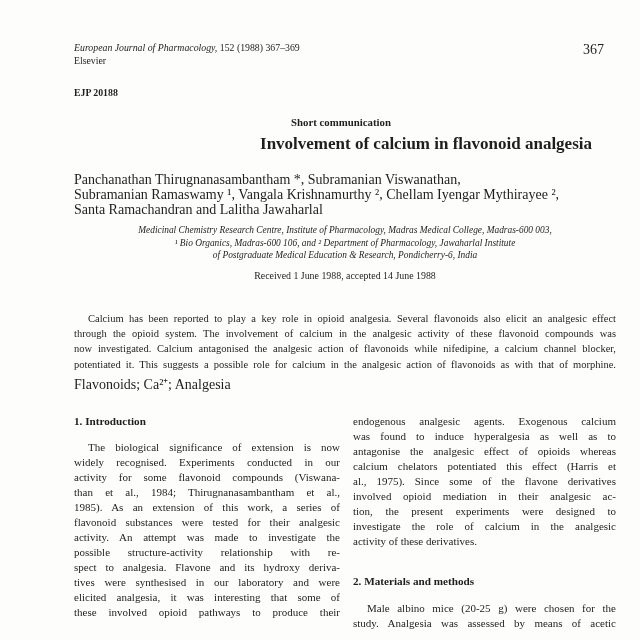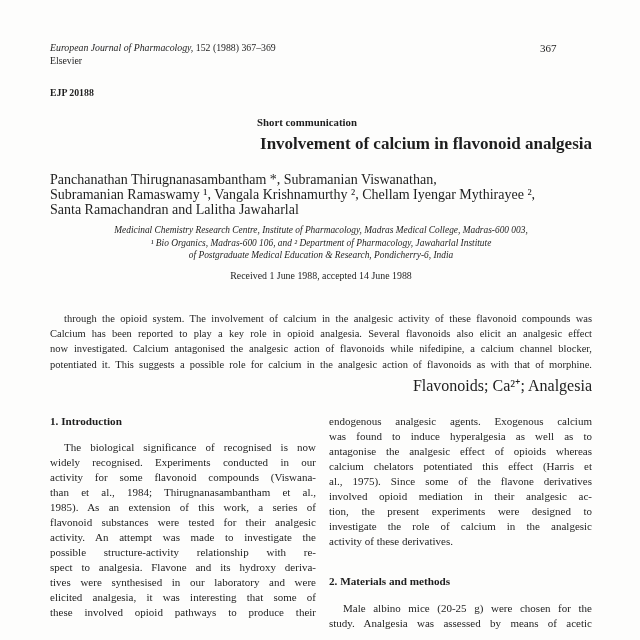--- a/index.html
+++ b/index.html
@@ -5,46 +5,46 @@
   html, body { margin: 0; padding: 0; }
   body {
     width: 640px; height: 640px; overflow: hidden;
     background: #ffffff;
     font-family: "Liberation Serif", serif;
   }
   .page {
     position: relative; width: 640px; height: 640px;
     background: #fdfdfc; color: #1e1e1e; overflow: hidden;
   }
-  .abs { position: absolute; }
+  .abs { position: absolute; margin-left: 24px; }
 
   
   .journal-line { top: 42px; left: 50px; width: 470px; font-size: 9.8px; }
   .journal-name { font-style: italic; }
-  .page-number { top: 42px; left: 540px; width: 40px; font-size: 11px; text-align: left; }
+  .page-number { top: 42px; left: 540px; width: 40px; font-size: 14px; text-align: right; }
   .publisher { top: 55px; left: 50px; font-size: 9.8px; }
   .article-code { top: 87px; left: 50px; font-size: 9.8px; font-weight: bold; }
 
   
-  .section-label { top: 116px; left: 36px; width: 542px; text-align: center; font-size: 10.8px; font-weight: bold; }
+  .section-label { top: 116px; left: 46px; width: 542px; text-align: center; font-size: 10.8px; font-weight: bold; }
   .article-title { top: 134px; left: 50px; width: 542px; text-align: right; font-size: 17px; font-weight: bold; margin: 0; }
 
   .authors { top: 172px; left: 50px; width: 542px; font-size: 14px; }
   .authors .ln { line-height: 15px; }
 
   .affiliation { top: 224px; left: 50px; width: 542px; text-align: center; font-style: italic; font-size: 9.4px; }
   .affiliation .ln { line-height: 12.6px; }
 
   .received { top: 270px; left: 50px; width: 542px; text-align: center; font-size: 9.9px; }
 
   
   .abstract { top: 311px; left: 50px; width: 542px; font-size: 10.5px; }
   .abstract .ln { line-height: 15.2px; }
 
-  .keywords { top: 374px; left: 50px; width: 542px; text-align: right; font-size: 16px; }
+  .keywords { top: 374px; left: 50px; width: 542px; text-align: left; font-size: 14px; }
 
   
   .col-left  { top: 414px; left: 50px;  width: 266px; font-size: 11px; }
   .col-right { top: 414px; left: 329px; width: 263px; font-size: 11px; }
   .body-heading { font-weight: bold; font-size: 11.2px; line-height: 15px; margin: 0; }
   .col .ln { line-height: 15px; }
   .para-intro { margin-top: 11px; }
   .heading-methods { margin-top: 25px; }
   .para-methods { margin-top: 12px; }
 
@@ -77,32 +77,32 @@
 
   <div class="abs affiliation">
       <div class="ln">Medicinal Chemistry Research Centre, Institute of Pharmacology, Madras Medical College, Madras-600 003,</div>
       <div class="ln">¹ Bio Organics, Madras-600 106, and ² Department of Pharmacology, Jawaharlal Institute</div>
       <div class="ln">of Postgraduate Medical Education &amp; Research, Pondicherry-6, India</div>
     </div>
 
   <div class="abs received">Received 1 June 1988, accepted 14 June 1988</div>
 
   <div class="abs abstract j-all indent-first">
+      <div class="ln">Calcium has been reported to play a key role in opioid analgesia. Several flavonoids also elicit an analgesic effect</div>
       <div class="ln">through the opioid system. The involvement of calcium in the analgesic activity of these flavonoid compounds was</div>
-      <div class="ln">Calcium has been reported to play a key role in opioid analgesia. Several flavonoids also elicit an analgesic effect</div>
       <div class="ln">now investigated. Calcium antagonised the analgesic action of flavonoids while nifedipine, a calcium channel blocker,</div>
       <div class="ln">potentiated it. This suggests a possible role for calcium in the analgesic action of flavonoids as with that of morphine.</div>
     </div>
 
   <div class="abs keywords">Flavonoids; Ca²⁺; Analgesia</div>
 
   <div class="abs col col-left">
     <h2 class="body-heading">1. Introduction</h2>
     <div class="para-intro j-all indent-first">
-        <div class="ln">The biological significance of recognised is now</div>
+        <div class="ln">The biological significance of extension is now</div>
         <div class="ln">widely recognised. Experiments conducted in our</div>
         <div class="ln">activity for some flavonoid compounds (Viswana-</div>
         <div class="ln">than et al., 1984; Thirugnanasambantham et al.,</div>
         <div class="ln">1985). As an extension of this work, a series of</div>
         <div class="ln">flavonoid substances were tested for their analgesic</div>
         <div class="ln">activity. An attempt was made to investigate the</div>
         <div class="ln">possible structure-activity relationship with re-</div>
         <div class="ln">spect to analgesia. Flavone and its hydroxy deriva-</div>
         <div class="ln">tives were synthesised in our laboratory and were</div>
         <div class="ln">elicited analgesia, it was interesting that some of</div>

